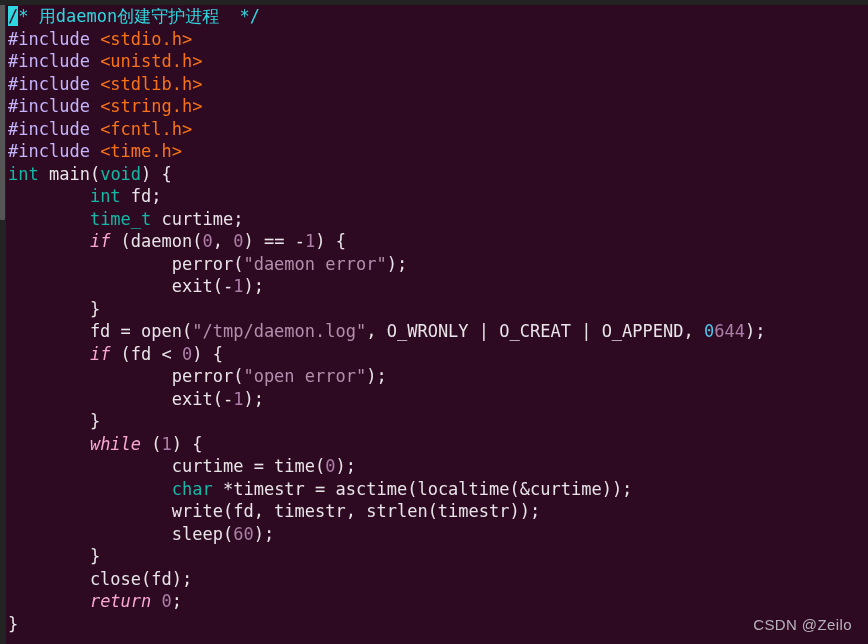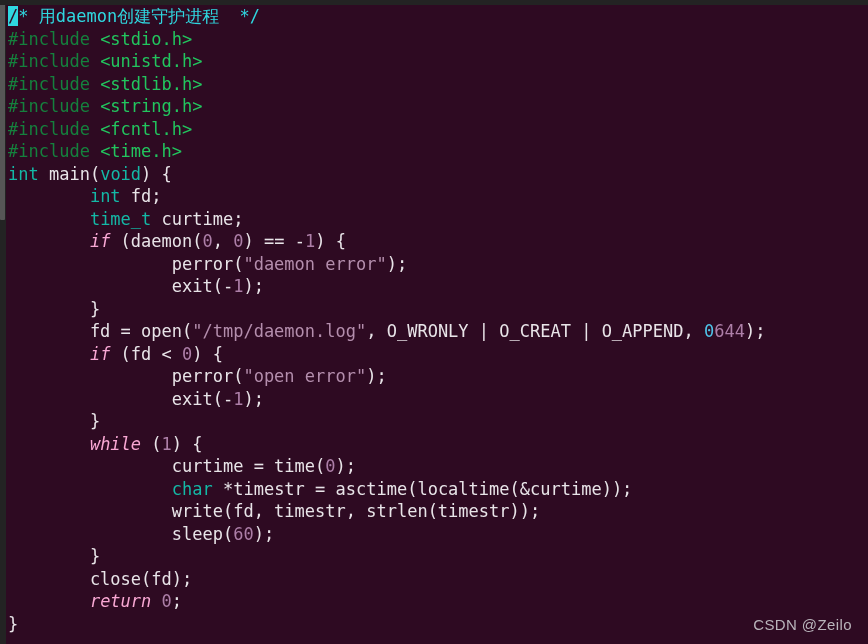--- a/index.html
+++ b/index.html
@@ -52,22 +52,22 @@
     width: 860px;
     white-space: pre;
     z-index: 2;
   }
   .line {
     height: 22.5px;
     white-space: pre;
   }
   
   .cmt      { color: #2fd8e0; margin-top: 23px; }                 
-  .pre      { color: #15803d; }                 
-  .inc      { color: #22c55e; }                 
+  .pre      { color: #c4b5fd; }                 
+  .inc      { color: #f97316; }                 
   .type     { color: #14b8a6; }                 
   .kw       { color: #f9a8d4; font-style: italic; }                 
   .num      { color: #ad7fa8; }                 
   .numpfx   { color: #4fc3e8; }                 
   .str      { color: #b48ead; }                 
   .plain    { color: #e8e4e8; }                 
   .cursor {
     background: #2fd8e0;
     color: #2e0a22;
   }

